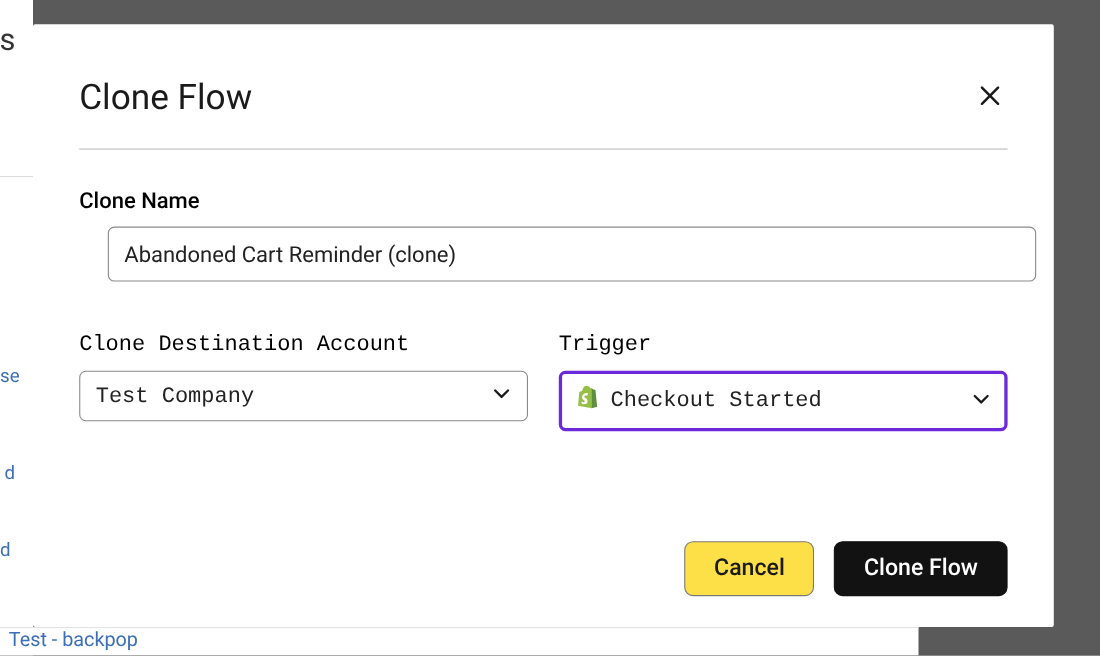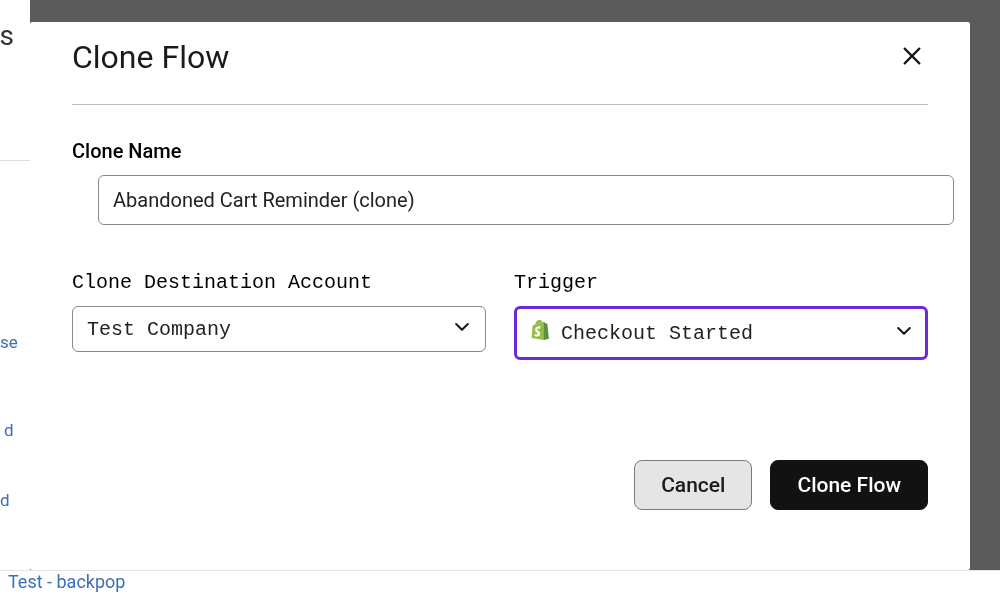--- a/index.html
+++ b/index.html
@@ -30,37 +30,37 @@
     .bg-hint-left .row { position: absolute; left: 0; right: 0; border-top: 1px solid #ddd; }
     .bg-hint-left .r1 { top: 160px; height: 20px; background: #fff; }
     .bg-hint-left .link { color: #3b6fb6; font-size: 17px; }
     .bg-hint-left .l1 { position: absolute; top: 332px; left: 0; }
     .bg-hint-left .l2 { position: absolute; top: 420px; left: 4px; }
     .bg-hint-left .l3 { position: absolute; top: 490px; left: 0; }
     .bg-hint-bottom {
       position: absolute;
       left: 0;
       bottom: 0;
-      width: 1000px;
+      width: 835px;
       height: 26px;
       background: #fff;
       color: #3b6fb6;
       font-size: 18px;
       padding-left: 8px;
       padding-top: 0px;
       border-top: 1px solid #e4e4e4;
     }
     .modal {
       position: absolute;
       top: 22px;
       left: 30px;
-      right: 30px;
+      right: 42px;
       background: #fff;
       border-radius: 2px;
-      padding: 16px 42px 34px 42px;
+      padding: 47px 42px 34px 42px;
       height: 548px;
     }
     .modal-header {
       display: flex;
       justify-content: space-between;
       align-items: center;
       padding-bottom: 28px;
       border-bottom: 1px solid #bcbcbc;
       margin-bottom: 34px;
     }
@@ -147,21 +147,21 @@
     }
     .btn {
       font-size: 21px;
       padding: 12px 26px;
       border-radius: 8px;
       cursor: pointer;
       font-family: inherit;
       font-weight: 500;
     }
     .btn-secondary {
-      background: #e5e5e5;
+      background: #fde047;
       color: #1a1a1a;
       border: 1.5px solid #7a7a7a;
     }
     .btn-primary {
       background: #121212;
       color: #fff;
       border: 1.5px solid #121212;
     }
   </style>
 </head>

